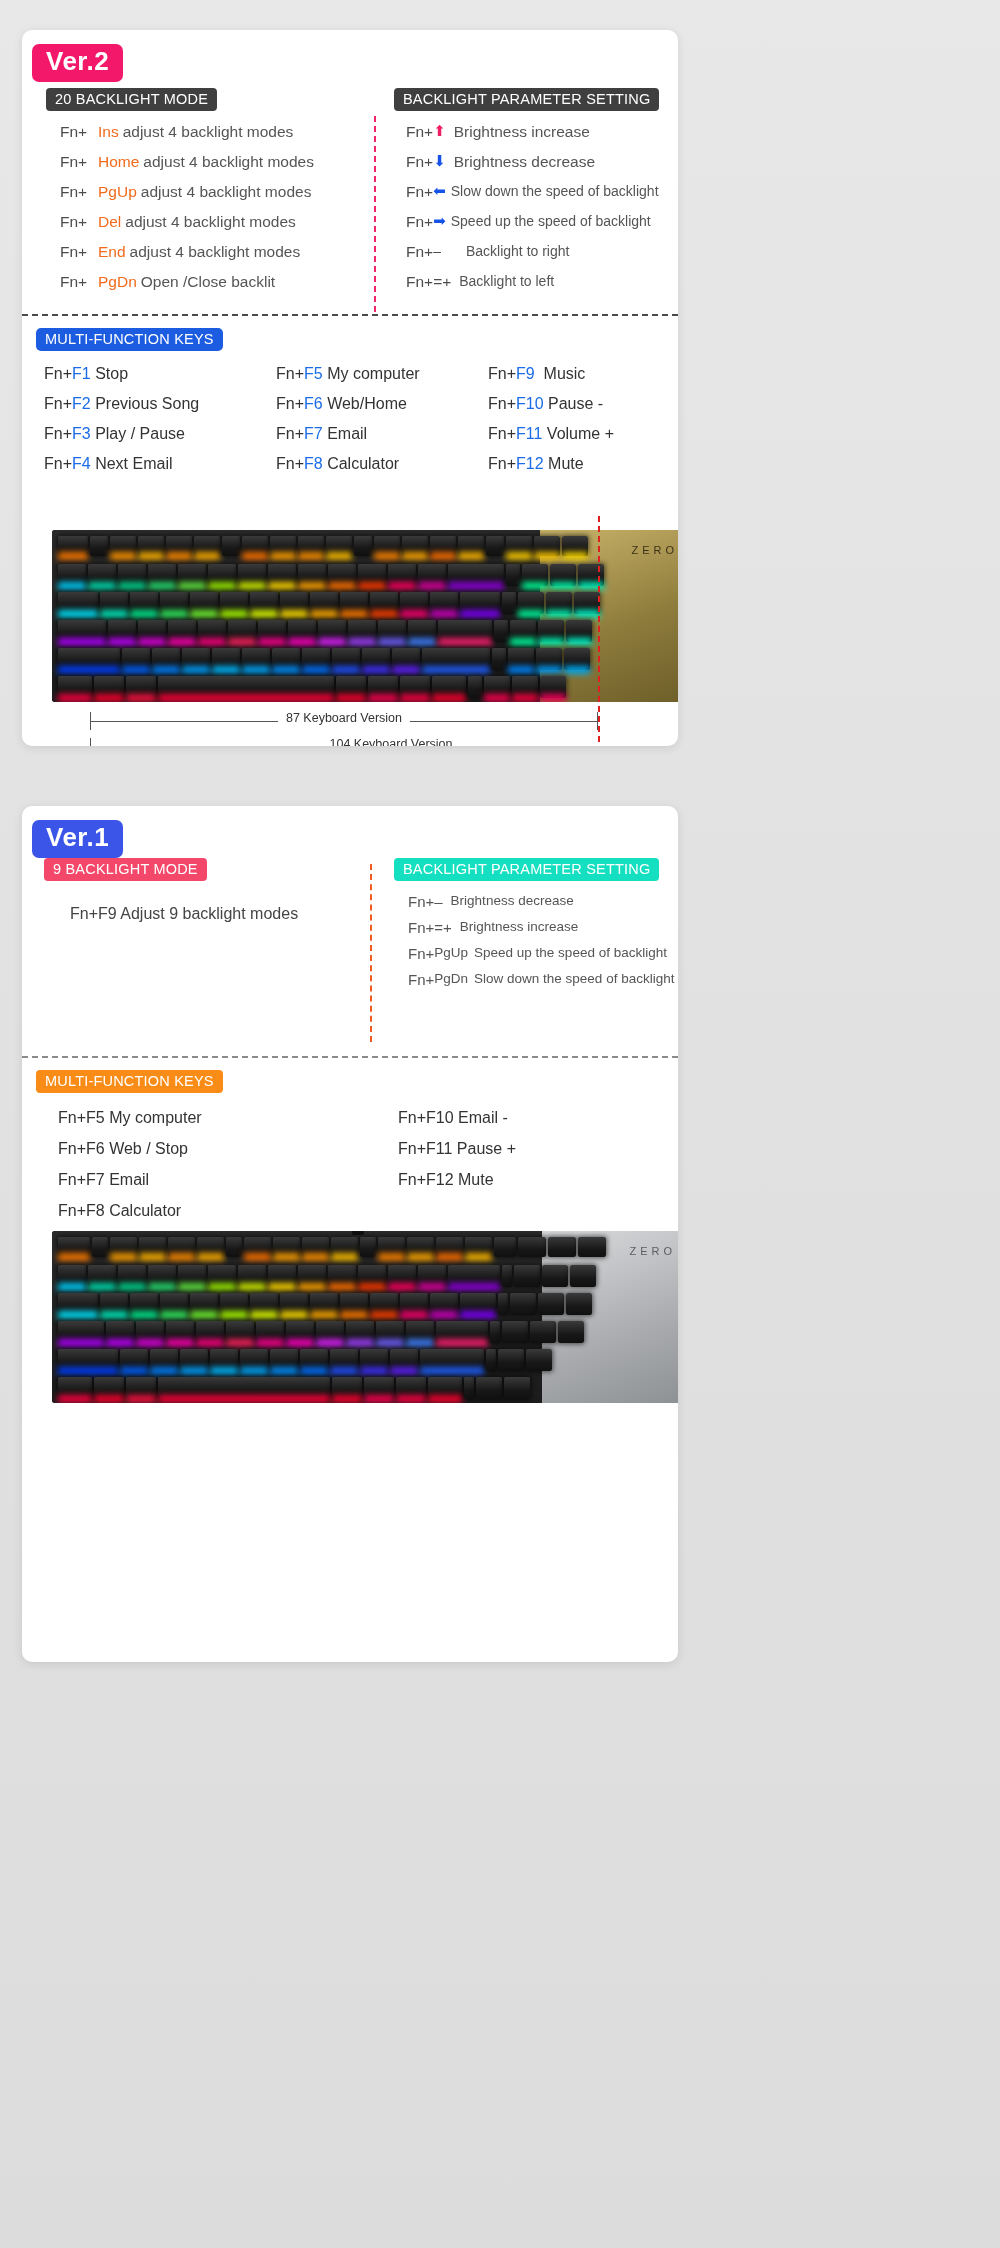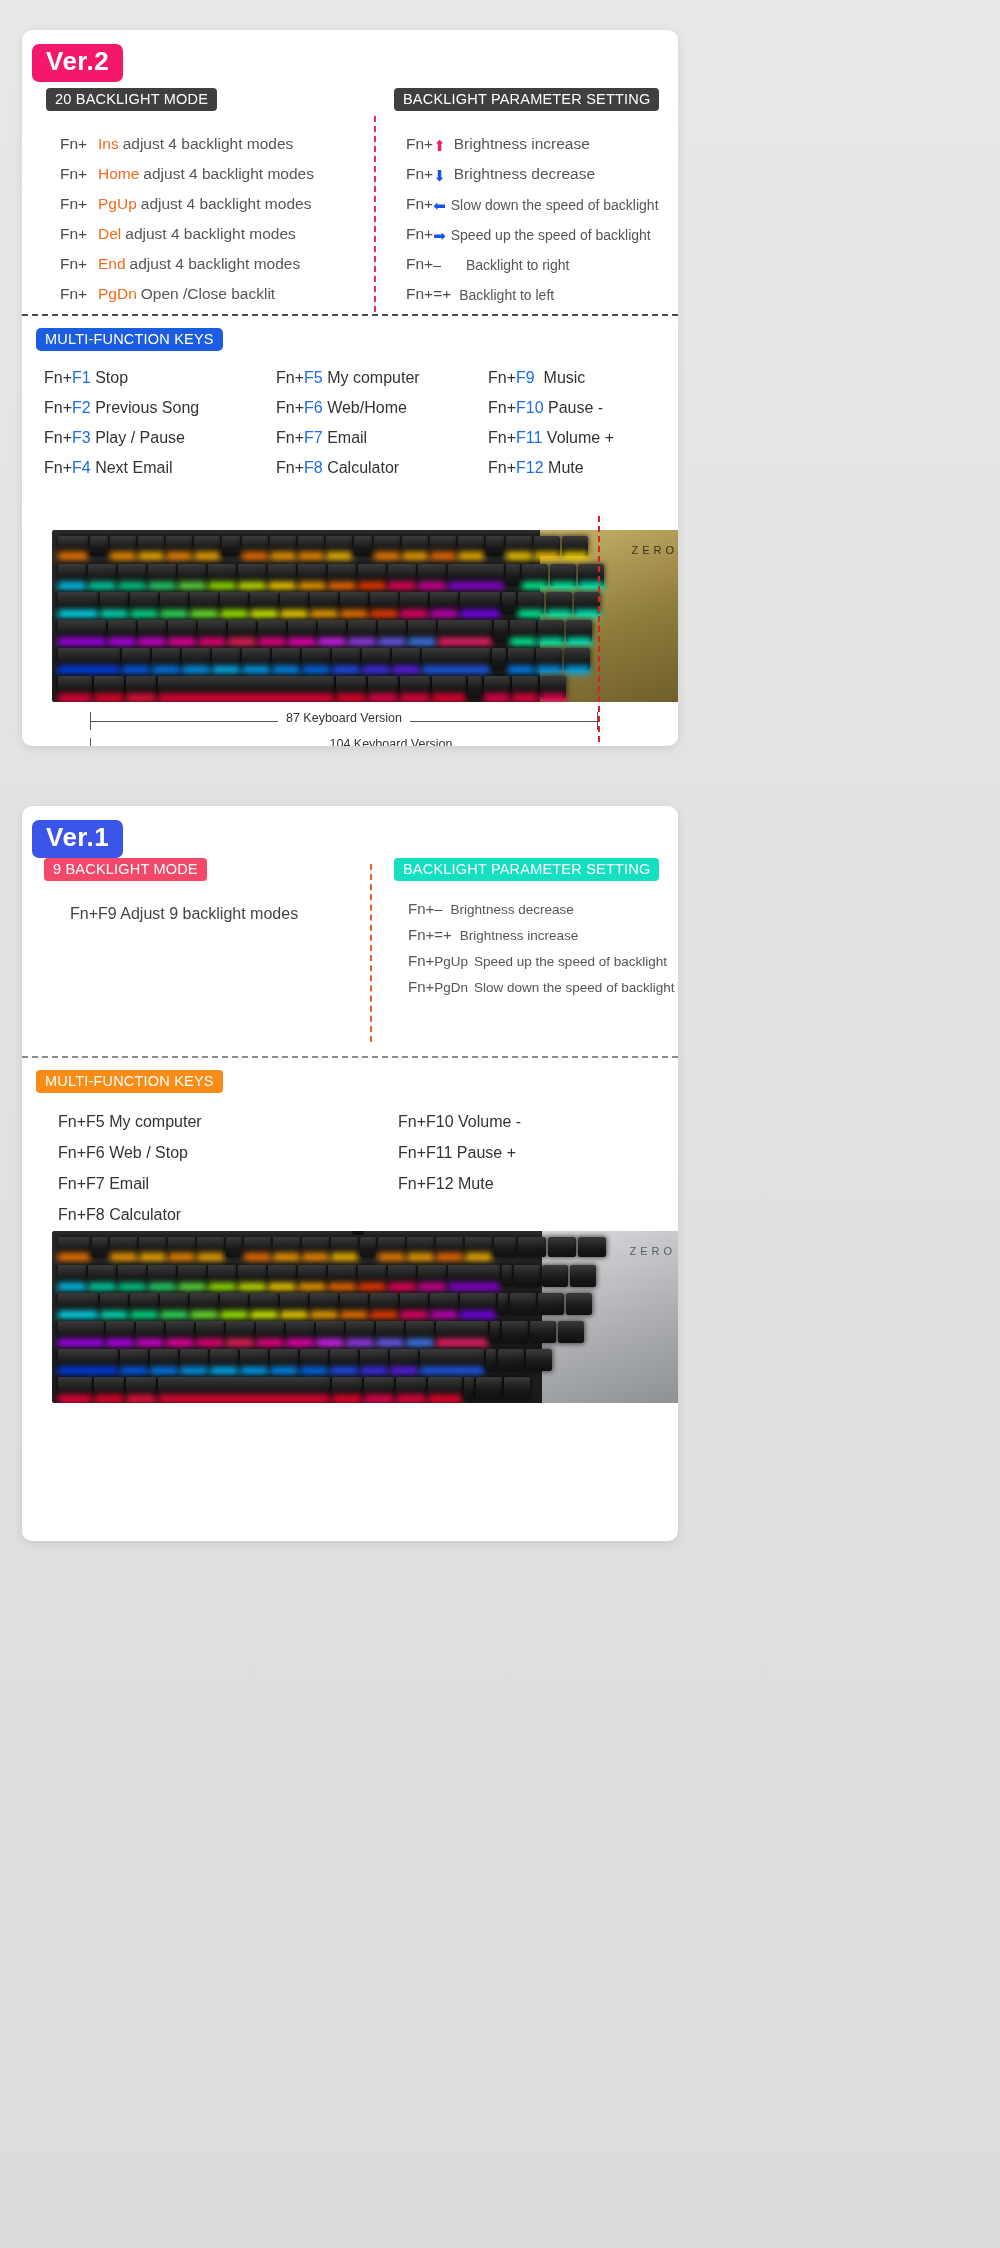--- a/index.html
+++ b/index.html
@@ -12,21 +12,21 @@
     position: relative;
   }
   .card {
     position: absolute;
     background: #fff;
     border-radius: 10px;
     box-shadow: 0 2px 10px rgba(0,0,0,0.10);
     overflow: hidden;
   }
   #card-v2 { left: 22px; top: 30px; width: 656px; height: 716px; }
-  #card-v1 { left: 22px; top: 806px; width: 656px; height: 735px; }
+  #card-v1 { left: 22px; top: 806px; width: 656px; height: 856px; }
 
   
   .ver-badge {
     position: absolute;
     font-size: 26px;
     font-weight: bold;
     color: #fff;
     letter-spacing: 0.5px;
     padding: 3px 14px 5px 14px;
     border-radius: 7px;
@@ -49,21 +49,21 @@
   .pill-pink { background: #f4486a; border-radius: 4px; }
   .pill-teal { background: #14dfc0; border-radius: 4px; }
   .pill-orange { background: #f98c16; border-radius: 4px; }
 
   
   .row {
     font-size: 15.5px;
     color: #4c4c4c;
     white-space: nowrap;
     display: flex;
-    align-items: flex-end;
+    align-items: flex-start;
   }
   .row .fn { color: #4c4c4c; }
   .key-orange { color: #f26a1b; font-weight: normal; padding: 0 4px; }
   .key-blue   { color: #1b6ce8; }
   .desc { color: #555; }
   .arrow { font-size: 15px; line-height: 1; position: relative; top: 0px; }
   .arrow-up { color: #ef1d63; }
   .arrow-dn, .arrow-lt, .arrow-rt { color: #1452e8; }
 
   
@@ -707,21 +707,21 @@
   </div>
 
   <div class="dash-sep" style="top:250px;border-top:2px dashed #8a8a8a;"></div>
 
   <div id="v1-mf" style="left:0;top:264px;">
     <div class="pill-wrap">
       <span class="pill pill-orange">MULTI-FUNCTION KEYS</span>
     </div>
     <div id="v1-mf-grid">
       <div class="row">Fn+F5 My computer</div>
-      <div class="row">Fn+F10  Volume -</div>
+      <div class="row">Fn+F10  Email -</div>
       <div class="row">Fn+F6 Web / Stop</div>
       <div class="row">Fn+F11  Pause +</div>
       <div class="row">Fn+F7 Email</div>
       <div class="row">Fn+F12  Mute</div>
       <div class="row">Fn+F8 Calculator</div>
       <div class="row"></div>
     </div>
   </div>
 
   <div class="kbd-wrap" id="kbd1">

